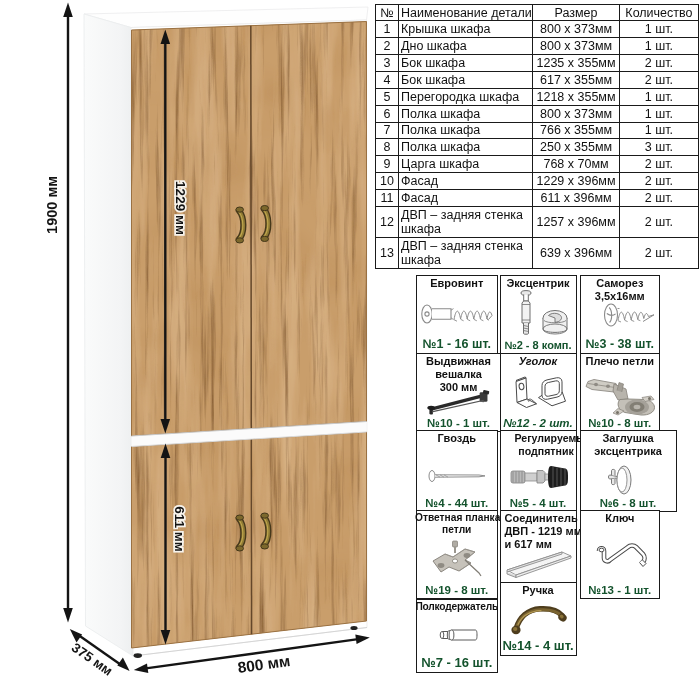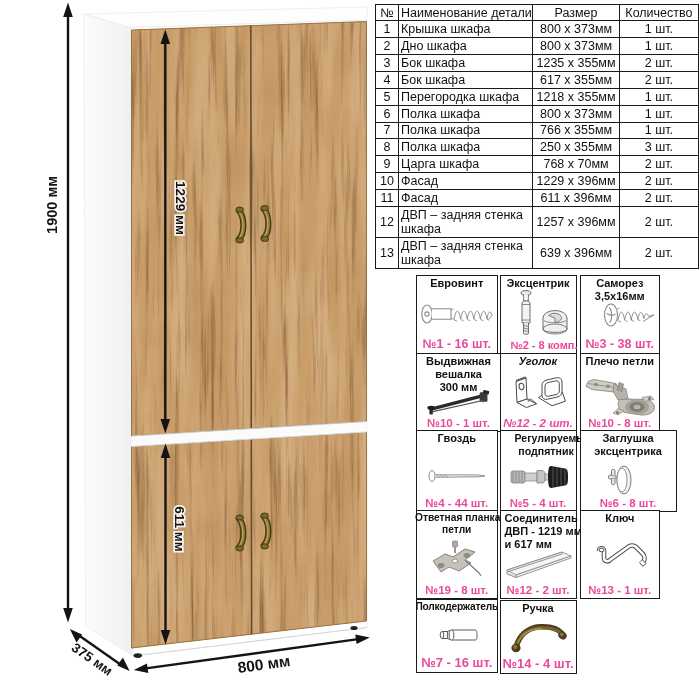--- a/index.html
+++ b/index.html
@@ -8,21 +8,21 @@
 #cab{position:absolute;left:0;top:0;}
 #ptable{position:absolute;left:375px;top:3.6px;width:324px;border-collapse:collapse;table-layout:fixed;font-size:12.5px;color:#111;}
 #ptable td,#ptable th{border:1.4px solid #1a1a1a;padding:0 2px;line-height:1.12;font-weight:normal;overflow:hidden;white-space:nowrap;}
 #ptable .nm{text-align:left;}
 #ptable .ct{text-align:center;}
 #ptable tr{height:16.85px;}
 #ptable tr.dbl{height:31px;}
 #ptable tr.dbl td.nm{white-space:normal;}
 .hcell{position:absolute;border:1.6px solid #1a1a1a;background:#fff;box-sizing:border-box;}
 .hcell .tt{position:absolute;left:-2px;right:-2px;top:1px;text-align:center;font-weight:bold;font-size:11px;line-height:1.2;color:#111;white-space:nowrap;}
-.hcell .cn{position:absolute;left:-2px;right:-2px;bottom:2px;text-align:center;font-weight:bold;font-size:11.5px;color:#ec4899;white-space:nowrap;}
+.hcell .cn{position:absolute;left:-2px;right:-2px;bottom:2px;text-align:center;font-weight:bold;font-size:11.5px;color:#14532d;white-space:nowrap;}
 .hcell svg{position:absolute;}
 </style>
 </head>
 <body>
 <div id="page">
 
 <svg id="cab" width="700" height="700" viewBox="0 0 700 700">
 <defs>
 <linearGradient id="sideg" x1="0" y1="0" x2="1" y2="0">
 <stop offset="0" stop-color="#fafbfb"></stop>
@@ -275,21 +275,21 @@
 <path d="M20.7,12 L19,14 L19,34 L27,34 L27,14 L25.3,12 Z" fill="#f2f2f2"></path>
 <path d="M19,15.5 L27,15.5 M19,31 L27,31" stroke-width="0.8"></path>
 <path d="M20.5,34 L20.5,44.5 C20.5,45.5 25.5,45.5 25.5,44.5 L25.5,34" fill="#e8e8e8"></path>
 <path d="M20.5,36.5 L25.5,37.5 M20.5,39 L25.5,40 M20.5,41.5 L25.5,42.5" stroke-width="0.8"></path>
 <ellipse cx="52" cy="29" rx="12" ry="7.5" fill="#f0f0f0"></ellipse>
 <path d="M40,29 L40,40 C40,44.5 64,44.5 64,40 L64,29" fill="#f0f0f0"></path>
 <ellipse cx="52" cy="40" rx="12" ry="5" fill="none" stroke-width="0.9"></ellipse>
 <path d="M45.5,26.5 A7,4.5 0 1 1 52,33.3 L52,29 Z" fill="#ddd" stroke-width="0.9"></path>
 <path d="M41,31.5 C44,34.5 60,34.5 63,31.5" stroke-width="0.8"></path>
 </svg>
-<div class="cn" style="font-size:11px;text-align:right;">№2 - 8 комп.</div>
+<div class="cn" style="font-size:11px;">№2 - 8 комп.</div>
 </div>
 
 <div class="hcell" style="left:579.5px;top:274.5px;width:80.5px;height:79.5px;">
 <div class="tt">Саморез<br>3,5х16мм</div>
 <svg style="left:5px;top:26px;" width="70" height="26" viewBox="0 0 70 26" fill="none" stroke="#8a8a8a" stroke-width="1.1">
 <ellipse cx="25" cy="13" rx="6.5" ry="11" fill="#fff"></ellipse>
 <path d="M23.2,5.5 C26.4,8.5 26.4,17.5 23.6,20.5 M20.8,11.5 C23.8,13.6 27.4,13.6 29.6,11.9" stroke-width="1.1"></path>
 <path d="M31.5,6.5 L33.5,6.5" stroke-width="0.9"></path>
 <path d="M32,18.5 C34,7.5 36.6,7.5 38.6,18 C40.6,7.5 43.2,7.5 45.2,18 C47.2,7.5 49.8,7.5 51.8,17.5 C53.8,8 56,8.2 57.8,16.5 C59.4,10 61.2,10.5 62.4,14.5 L68,12.8 L57,19.5" stroke-width="1"></path>
 <path d="M32,18.7 L35,20 M38.6,18.3 L41.6,19.6 M45.2,18.2 L48.2,19.4 M51.8,17.7 L54.4,18.7" stroke-width="0.9"></path>
@@ -424,21 +424,21 @@
 <svg style="left:22px;top:27px;" width="40" height="16" viewBox="0 0 40 16" fill="none" stroke="#5a5a5a" stroke-width="1">
 <path d="M3,4.5 L10,4.5 L10,11.5 L3,11.5" fill="#fff"></path>
 <ellipse cx="3" cy="8" rx="1.8" ry="3.5" fill="#fff"></ellipse>
 <ellipse cx="10.5" cy="8" rx="2.2" ry="4.5" fill="#fff"></ellipse>
 <path d="M12.5,3 L36,3 C37.5,3 38,4 38,8 C38,12 37.5,13 36,13 L12.5,13" fill="#fff"></path>
 <ellipse cx="12.5" cy="8" rx="2.4" ry="5" fill="#fff"></ellipse>
 </svg>
 <div class="cn" style="font-size:13px;">№7 - 16 шт.</div>
 </div>
 
-<div class="hcell" style="left:499.5px;top:600px;width:77px;height:74px;">
+<div class="hcell" style="left:499.5px;top:582px;width:77px;height:74px;">
 <div class="tt">Ручка</div>
 <svg style="left:9px;top:19px;" width="58" height="33" viewBox="0 0 58 33" fill="none">
 <path d="M6,27 C9.5,15 18,7.5 30,6.8 C40,6.2 48,8.5 52,13.5" fill="none" stroke="#4e3d1d" stroke-width="5.6" stroke-linecap="round"></path>
 <path d="M6,27 C9.5,15.5 18,8.5 30,7.8 C40,7.2 47.5,9.2 51.5,13.8" fill="none" stroke="#7a6330" stroke-width="3" stroke-linecap="round"></path>
 <path d="M8,22.5 C12,13.5 20,9 31,8.6" fill="none" stroke="#b49a55" stroke-width="1.1" stroke-linecap="round"></path>
 <ellipse cx="6" cy="28" rx="4.6" ry="4.2" fill="#4e3d1d"></ellipse>
 <ellipse cx="5.2" cy="27" rx="2.2" ry="1.9" fill="#8a7238"></ellipse>
 <ellipse cx="52.5" cy="15.5" rx="4.3" ry="3.8" fill="#4e3d1d" transform="rotate(35 52.5 15.5)"></ellipse>
 <ellipse cx="51.7" cy="14.5" rx="2" ry="1.7" fill="#8a7238" transform="rotate(35 51.7 14.5)"></ellipse>
 </svg>

